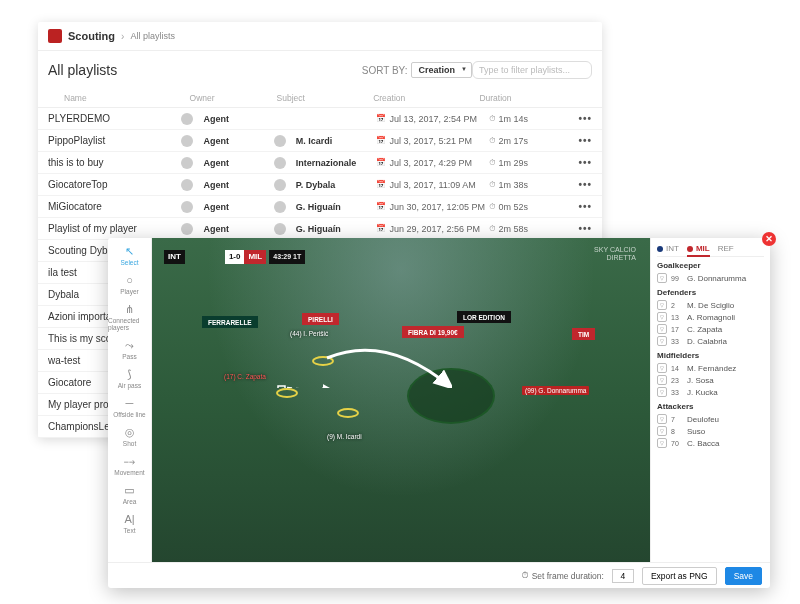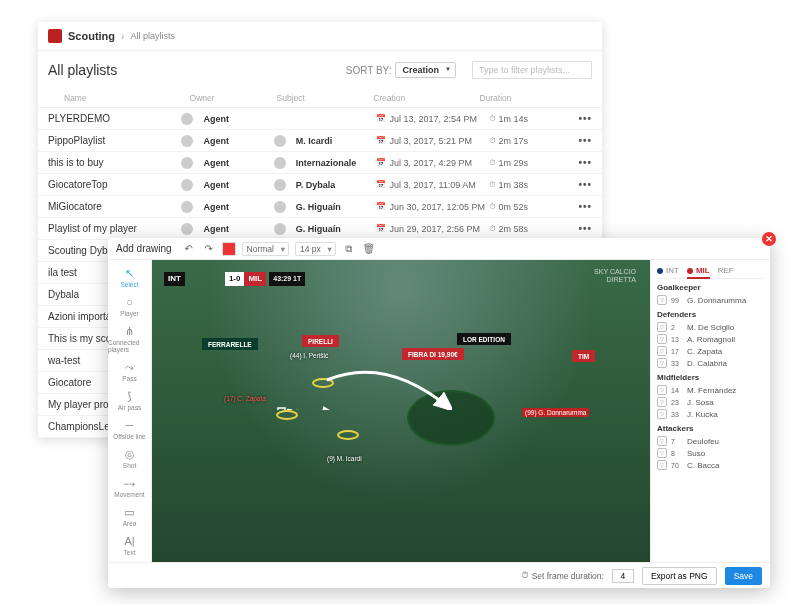--- a/index.html
+++ b/index.html
@@ -8,25 +8,25 @@
   
   .playlists-window { position: absolute; left: 38px; top: 22px; width: 564px; background: #fff; box-shadow: 0 2px 12px rgba(0,0,0,0.15); border-radius: 2px; }
   .pl-breadcrumb { display: flex; align-items: center; gap: 6px; padding: 7px 10px; border-bottom: 1px solid #eee; color: #777; }
   .pl-logo { width: 14px; height: 14px; background: #b22; border-radius: 2px; display:inline-block; }
   .pl-crumb-main { font-weight: 600; color: #333; font-size: 11px; }
   .pl-crumb-sep { color: #aaa; }
   .pl-crumb-sub { color: #888; font-size: 9px; }
 
   .pl-headerbar { display: flex; align-items: center; justify-content: space-between; padding: 10px; }
   .pl-title { font-size: 14px; color: #333; }
-  .pl-headerright { display: flex; align-items: center; gap: 16px; }
+  .pl-headerright { display: flex; align-items: center; gap: 0; }
   .pl-sort { display: flex; align-items: center; gap: 4px; color: #888; }
   .pl-sort-val { font-weight: 600; color:#333; border:1px solid #ccc; padding: 2px 16px 2px 6px; border-radius:2px; position:relative; font-size:9px;}
   .pl-sort-val::after { content:"▼"; position:absolute; right:4px; top:3px; font-size:6px; color:#444;}
-  .pl-filter { border:1px solid #ddd; padding: 3px 6px; width:120px; color:#aaa; font-size:9px; border-radius:0;}
+  .pl-filter { border:1px solid #ddd; padding: 3px 6px; width:120px; color:#aaa; font-size:9px; border-radius:6px;}
 
   .pl-cols { display:grid; grid-template-columns: 1.3fr 0.9fr 1fr 1.1fr 0.7fr 0.3fr; padding: 4px 26px; border-bottom:1px solid #eee; color:#aaa; font-size:8.5px;}
   .pl-row { display:grid; grid-template-columns: 1.3fr 0.9fr 1fr 1.1fr 0.7fr 0.3fr; padding: 3px 10px; border-bottom:1px solid #f2f2f2; align-items:center; height:22px;}
   .pl-row .name { color:#333; font-weight:500; }
   .pl-owner, .pl-subject { display:flex; align-items:center; gap:10px; font-size:9px; }
   .avatar { width:12px; height:12px; border-radius:50%; background:#ccc; display:inline-block; }
   .pl-date, .pl-dur { display:flex; align-items:center; gap:3px; color:#666; font-size:9px;}
   .pl-icn { font-size:8px; color:#888;}
   .pl-more { text-align:right; color:#555; letter-spacing:1px; font-weight:bold;}
 
@@ -255,30 +255,20 @@
         <div class="pl-subject"></div>
         <div class="pl-date"></div>
         <div class="pl-dur"></div>
         <div class="pl-more"></div>
       </div>
     </div>
 </div>
 
 <div class="editor">
   <div class="ed-close">✕</div>
-  <div class="ed-toolbar">
-    <span class="ed-tb-title">Add drawing</span>
-    <span class="ed-tb-btn">↶</span>
-    <span class="ed-tb-btn">↷</span>
-    <span class="ed-color"></span>
-    <span class="ed-sel">Normal</span>
-    <span class="ed-sel">14 px</span>
-    <span class="ed-tb-btn">⧉</span>
-    <span class="ed-tb-btn">🗑</span>
-  </div>
   <div class="ed-body">
     <div class="ed-tools" id="ed-tools">
         <div class="tool active">
           <div class="tool-ic">↖</div>
           <div>Select</div>
         </div>
         <div class="tool">
           <div class="tool-ic">○</div>
           <div>Player</div>
         </div>

